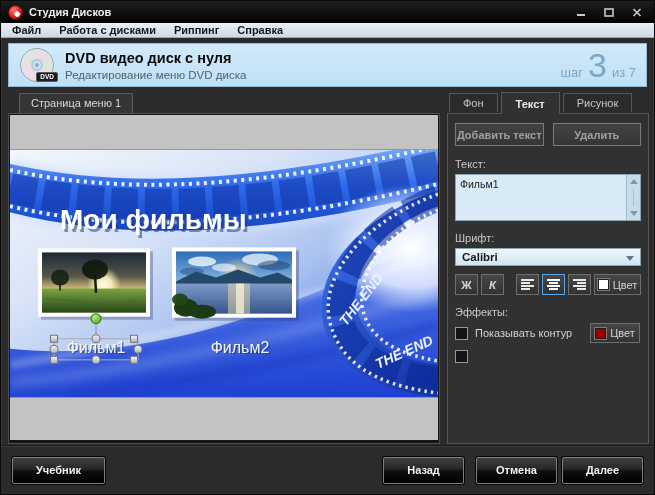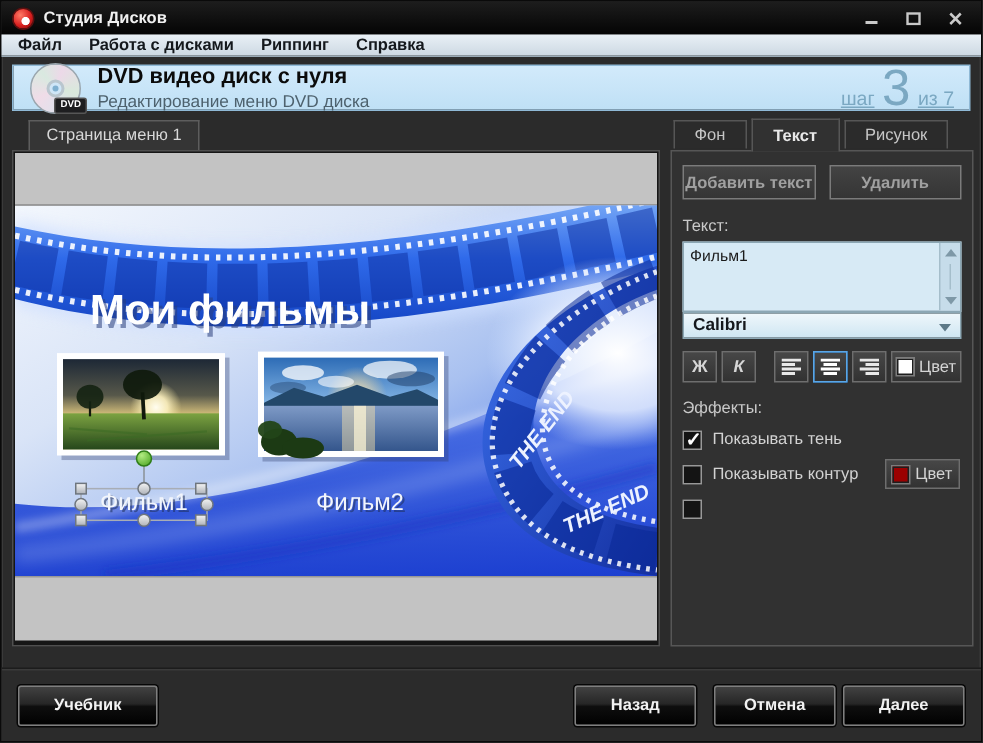--- a/index.html
+++ b/index.html
@@ -12,32 +12,32 @@
   .app-title { color:#f0f0f0; font-size:11px; font-weight:bold; margin-left:6px; }
   .win-controls { margin-left:auto; display:flex; gap:3px; }
   .win-btn { width:25px; height:16px; display:flex; align-items:center; justify-content:center; }
   .win-btn svg { display:block; }
 
   
   .menubar { height:15px; background:linear-gradient(#e9f0f6,#cdd9e3); display:flex; align-items:center; padding:0 2px; border-bottom:1px solid #99aab6; }
   .menu-item { font-size:11px; font-weight:bold; color:#14181c; padding:0 9px; line-height:15px; cursor:default; }
 
   
-  .header { margin:5px 7px 0; height:31px; background:linear-gradient(#d2eafb,#bfe0f5); border:1px solid #8fb9d6; display:flex; align-items:center; padding:0 10px 0 11px;justify-content:flex-end; }
+  .header { margin:5px 7px 0; height:44px; background:linear-gradient(#d2eafb,#bfe0f5); border:1px solid #8fb9d6; display:flex; align-items:center; padding:0 10px 0 11px;justify-content:flex-end; }
   .disc { position:relative; width:34px; height:34px; flex:0 0 auto; }
   .disc-base { position:absolute; inset:0; border-radius:50%; border:1px solid #9aa6ae;
     background:conic-gradient(from 20deg, #ecd9e8, #d9e9dc 80deg, #dfe2ec 150deg, #f0dcE8 220deg, #d9e9e0 300deg, #ecd9e8); }
   .disc-hole { position:absolute; left:11px; top:11px; width:12px; height:12px; border-radius:50%; background:#cfe6f7; border:2px solid #b9c6ce; }
   .disc-dot { position:absolute; left:15px; top:15px; width:4px; height:4px; border-radius:50%; background:#7fb0d0; }
   .disc-badge { position:absolute; right:-4px; bottom:0; background:#1e1e20; border:1px solid #565656; border-radius:2px; color:#fff; font-size:6.5px; font-weight:bold; padding:1px 3px; line-height:1; }
   .hdr-text { margin-left:11px; }
   .hdr-title { font-size:14.5px; font-weight:bold; color:#0b0b0b; }
   .hdr-sub { font-size:11.5px; color:#4e626e; margin-top:3px; }
   .step { margin-left:auto; display:flex; align-items:baseline; gap:5px; color:#7ba8c2; }
-  .step-word,.step-of { font-size:13px;text-decoration:underline; }
+  .step-word,.step-of { font-size:13px; }
   .step-num { font-size:34px; line-height:1; }
 
   
   .content { display:flex; gap:7px; margin:5px 7px 0; align-items:flex-start; }
   .left-col { width:432px; flex:0 0 auto; }
   .right-col { flex:1; }
 
   .tab-row { height:21px; display:flex; align-items:flex-end; padding-left:11px; }
   .page-tab { padding:3px 11px 4px; background:#353535; border:1px solid #5d5d5d; border-bottom:none; font-size:11px; color:#d8d8d8; }
 
@@ -317,20 +317,21 @@
 
         <div class="lbl first">Текст:</div>
         <div class="text-wrap">
           <textarea spellcheck="false" style="">Фильм1</textarea>
           <span class="vscroll">
             <span class="sb-up"></span>
             <span class="sb-down"></span>
           </span>
         </div>
 
+        <div class="lbl">Шрифт:</div>
         <div class="font-select">
           <span>Calibri</span>
           <span class="dd-arrow"></span>
         </div>
 
         <div class="fmt-row">
           <button class="fmt-btn">Ж</button>
           <button class="fmt-btn italic">К</button>
           <span class="fmt-gap"></span>
           <button class="fmt-btn">
@@ -365,24 +366,20 @@
           </button>
           <button class="color-btn">
             <span class="swatch" style="background-color: rgb(255, 255, 255);"></span>
             <span>Цвет</span>
           </button>
         </div>
 
         <div class="lbl">Эффекты:</div>
 
         <div class="fx-row">
-          <span class="checkbox checked"></span>
-          <span class="fx-label">Показывать тень</span>
-        </div>
-        <div class="fx-row">
           <span class="checkbox"></span>
           <span class="fx-label">Показывать контур</span>
           <button class="color-btn">
             <span class="swatch" style="background-color: rgb(155, 0, 0);"></span>
             <span>Цвет</span>
           </button>
         </div>
         <div class="fx-row">
           <span class="checkbox"></span>
         </div>

